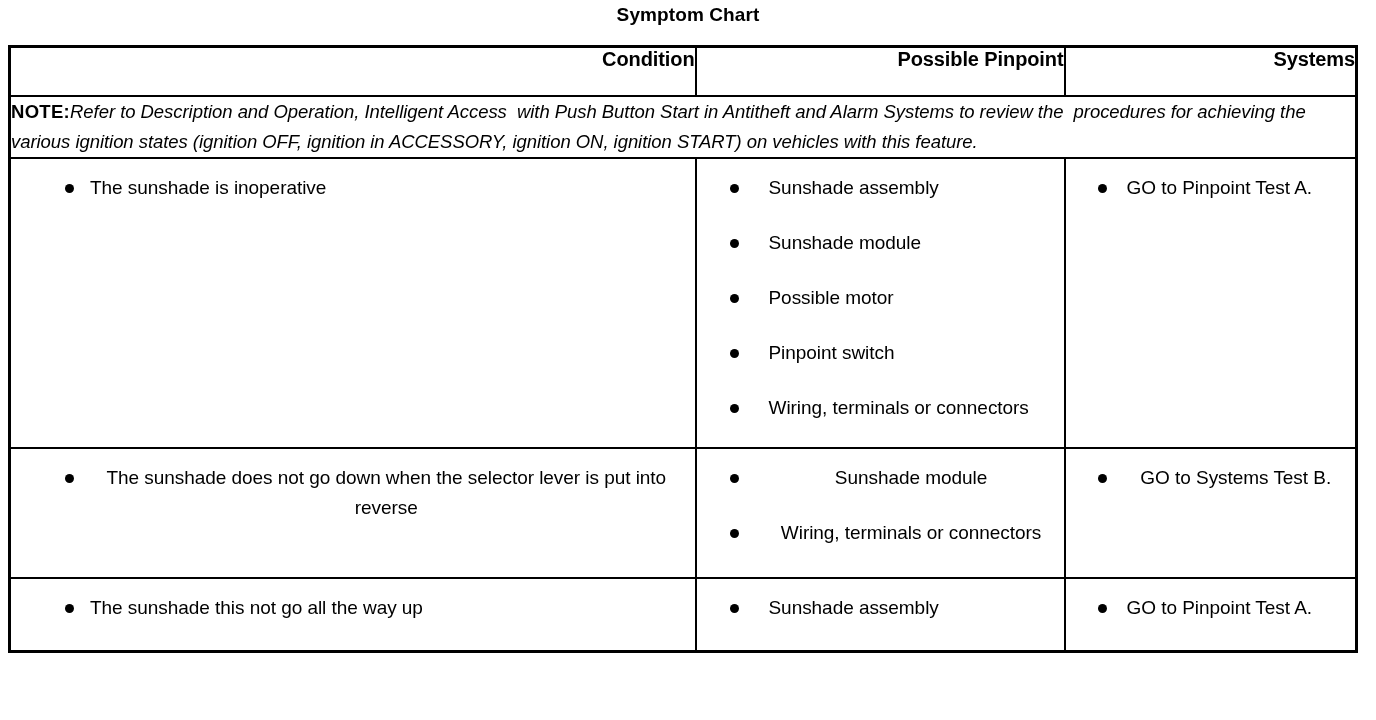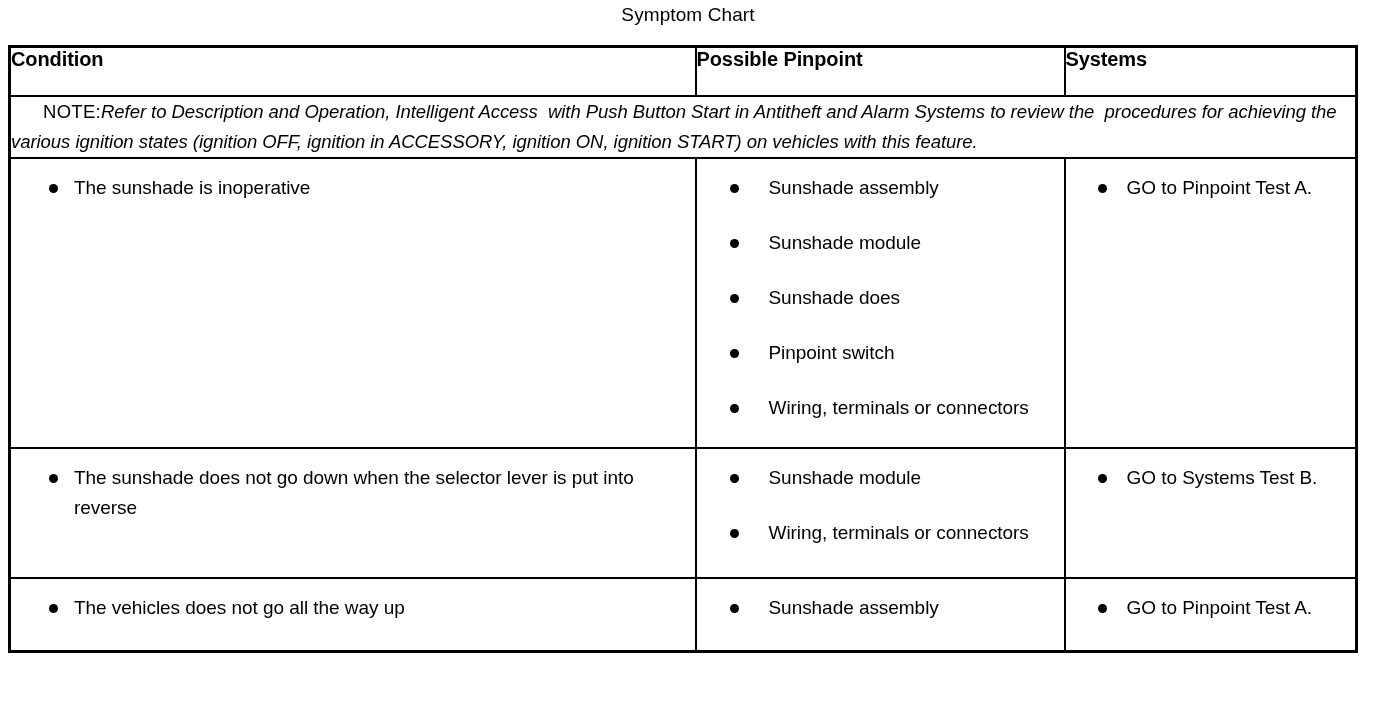--- a/index.html
+++ b/index.html
@@ -23,21 +23,21 @@
   }
 
   .chart-title {
     position: absolute;
     top: 3px;
     left: 0;
     width: 1376px;
     text-align: center;
     font-size: 19px;
     line-height: 24px;
-    font-weight: 400;
+    font-weight: 700;
     letter-spacing: 0.1px;
   }
 
   .symptom-table {
     position: absolute;
     left: 8px;
     top: 45px;
     width: 1347px;
     border-collapse: collapse;
     table-layout: fixed;
@@ -54,41 +54,40 @@
 
   
   col.col-condition { width: 686px; }
   col.col-sources   { width: 369px; }
   col.col-action    { width: 292px; }
 
   .head-cell {
     height: 47px;
     font-size: 20px;
     font-weight: bold;
-    text-align: left;
+    text-align: right;
     vertical-align: middle;
     padding: 0 0 0 14px;
     letter-spacing: -0.1px;
   }
 
   .note-cell {
     padding: 10px 10px 12px 14px;
   }
   .note-block {
     font-size: 18.5px;
     line-height: 30px;
     font-style: italic;
     letter-spacing: -0.05px;
     white-space: pre-wrap;
   }
   .note-label {
     font-style: normal;
-    font-weight: normal;
+    font-weight: bold;
     letter-spacing: 0.3px;
-    padding-left: 32px;
   }
 
   .list-cell {
     padding: 0;
   }
   .bullet-list {
     list-style: none;
     margin: 0;
     padding: 0;
   }
@@ -105,42 +104,42 @@
     height: 9px;
     border-radius: 50%;
     background: #000;
     top: 11px;
   }
   .bullet-item .txt {
     display: block;
   }
 
   
-  .cond-cell .bullet-list { padding: 14px 12px 14px 0; }
+  .cond-cell .bullet-list { padding: 14px 12px 14px 16px; }
   .cond-cell .bullet-item { padding-left: 63px; }
   .cond-cell .bullet-item .dot { left: 38px; }
 
   
   .src-cell .bullet-list { padding: 14px 10px 14px 0; }
   .src-cell .bullet-item { padding-left: 72px; }
   .src-cell .bullet-item .dot { left: 33px; }
   .src-cell .bullet-item + .bullet-item { margin-top: 25px; }
 
   
   .act-cell .bullet-list { padding: 14px 10px 14px 0; }
   .act-cell .bullet-item { padding-left: 61px; }
   .act-cell .bullet-item .dot { left: 32px; }
 
   .row-r1 .cond-cell,
   .row-r1 .src-cell,
   .row-r1 .act-cell { height: 288px; }
 
   .row-r2 .cond-cell,
   .row-r2 .src-cell,
-  .row-r2 .act-cell { height: 128px; }
+  .row-r2 .act-cell { height: 128px; text-align: center; }
 
   .row-r3 .cond-cell,
   .row-r3 .src-cell,
   .row-r3 .act-cell { height: 71px; }
 </style>
 </head>
 <body>
 
 <div class="page">
 
@@ -181,21 +180,21 @@
             <li class="bullet-item">
               <span class="dot"></span>
               <span class="txt">Sunshade assembly</span>
             </li>
             <li class="bullet-item">
               <span class="dot"></span>
               <span class="txt">Sunshade module</span>
             </li>
             <li class="bullet-item">
               <span class="dot"></span>
-              <span class="txt">Sunshade does</span>
+              <span class="txt">Possible motor</span>
             </li>
             <li class="bullet-item">
               <span class="dot"></span>
               <span class="txt">Pinpoint switch</span>
             </li>
             <li class="bullet-item">
               <span class="dot"></span>
               <span class="txt">Wiring, terminals or connectors</span>
             </li>
           </ul>
@@ -239,21 +238,21 @@
             </li>
           </ul>
         </td>
       </tr>
 
       <tr class="row-r3">
         <td class="list-cell cond-cell">
           <ul class="bullet-list">
             <li class="bullet-item">
               <span class="dot"></span>
-              <span class="txt">The vehicles does not go all the way up</span>
+              <span class="txt">The sunshade this not go all the way up</span>
             </li>
           </ul>
         </td>
         <td class="list-cell src-cell">
           <ul class="bullet-list">
             <li class="bullet-item">
               <span class="dot"></span>
               <span class="txt">Sunshade assembly</span>
             </li>
           </ul>

